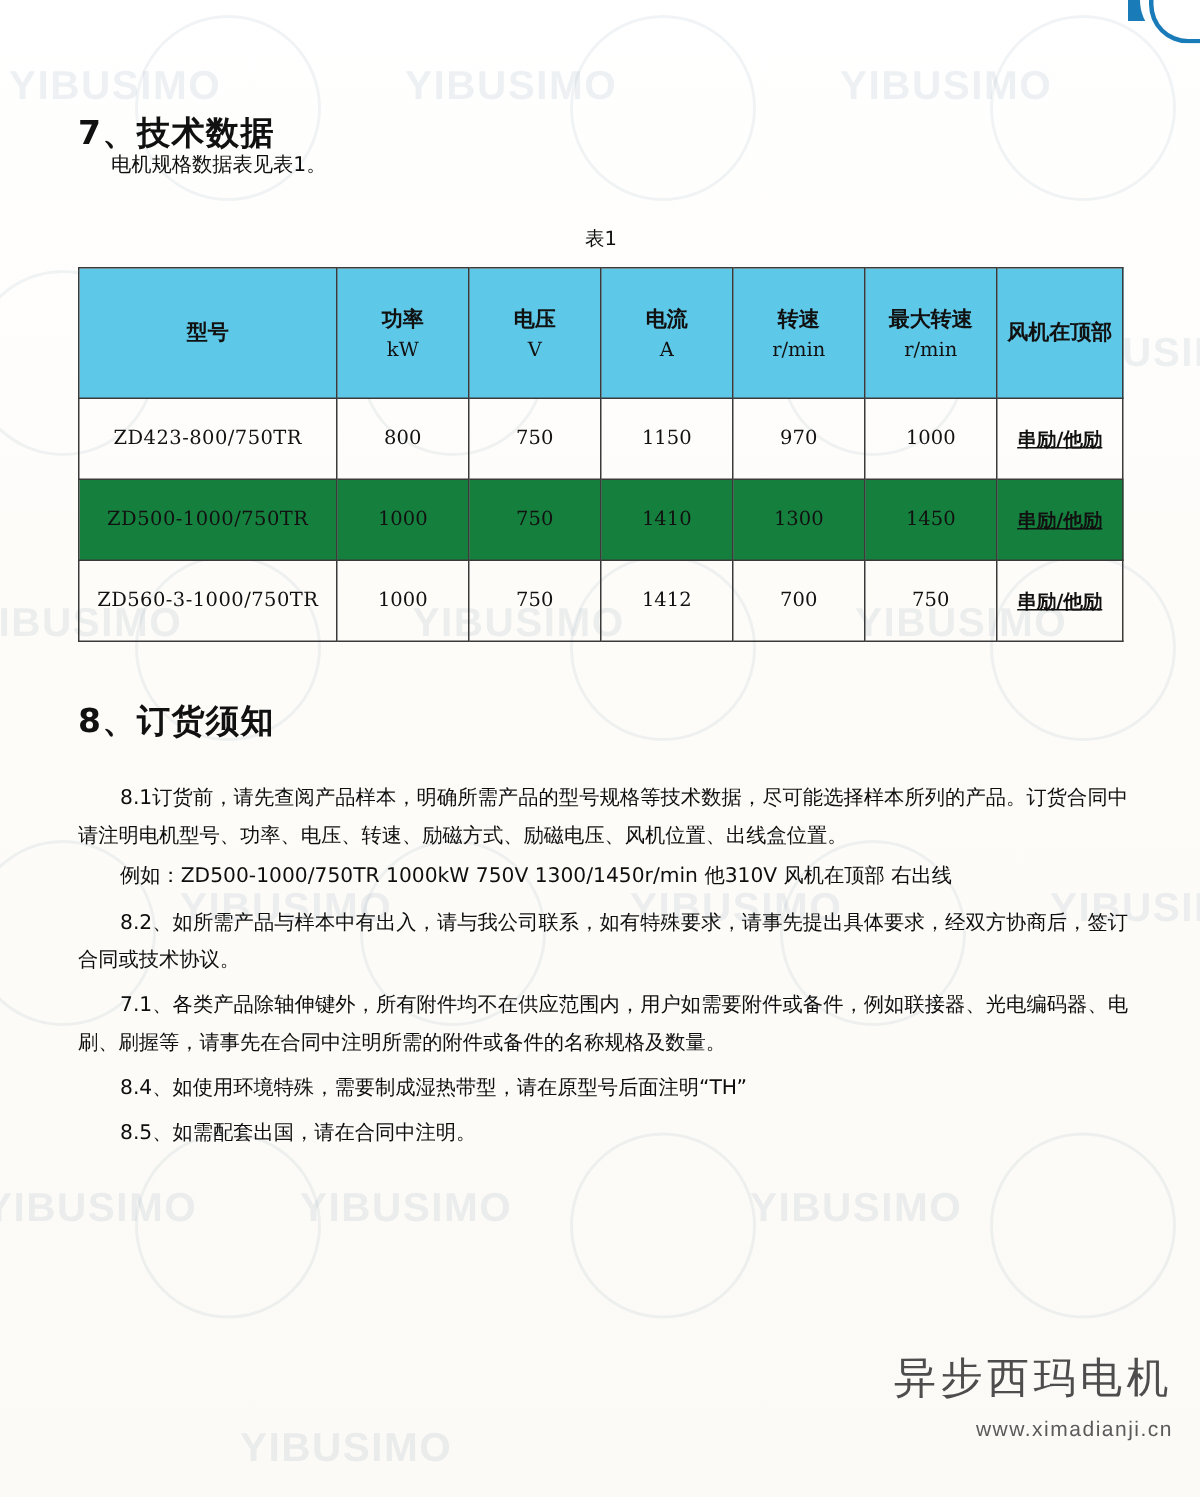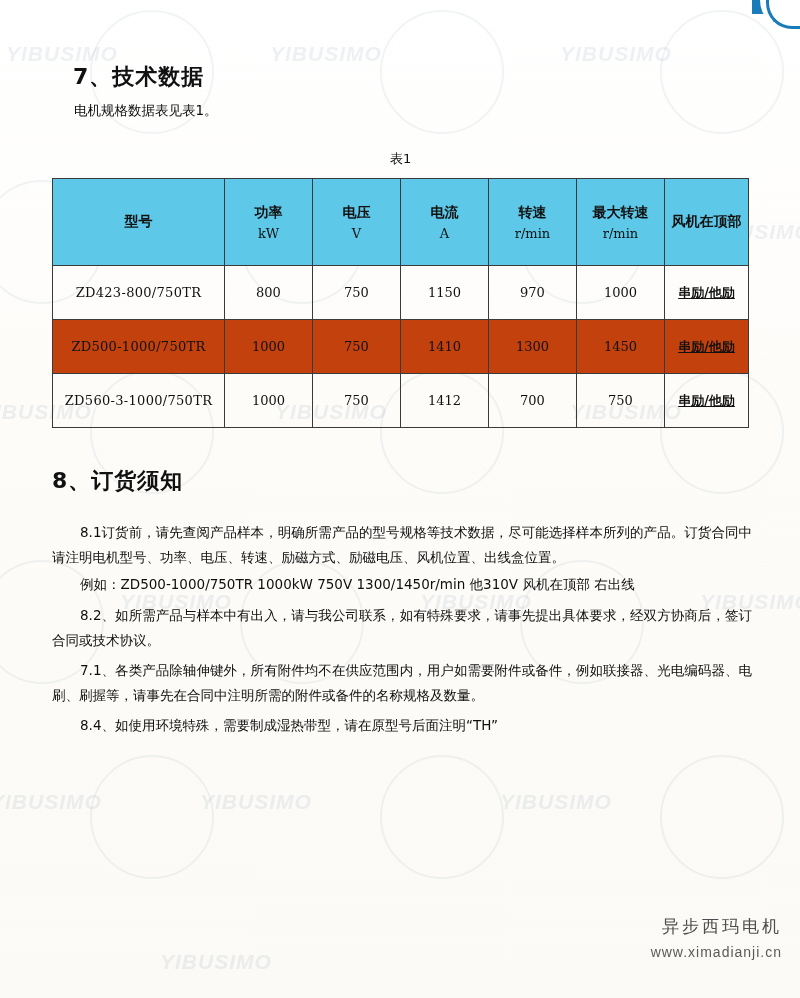--- a/index.html
+++ b/index.html
@@ -48,28 +48,27 @@
     height: 26px;
     border-left: 3px solid #1a7bb9;
     border-bottom: 3px solid #1a7bb9;
     border-bottom-left-radius: 26px;
   }
 
   
   .wm {
     position: absolute;
     color: rgba(120,150,170,0.13);
-    font-size: 21px;
+    font-size: 27px;
     font-weight: bold;
     letter-spacing: 1px;
     font-family: "Liberation Sans", sans-serif;
     user-select: none;
     pointer-events: none;
     white-space: nowrap;
-    font-style: italic;
   }
   .wm-ring {
     position: absolute;
     border: 2px solid rgba(120,150,170,0.10);
     border-radius: 50%;
     pointer-events: none;
   }
 
   .content {
     position: absolute;
@@ -127,21 +126,21 @@
     display: block;
     font-weight: normal;
     font-family: "DejaVu Serif", serif;
     font-size: 13px;
     margin-top: 4px;
   }
   table.spec tbody td {
     height: 53px;
   }
   table.spec tbody tr.alt td {
-    background: #c2410c;
+    background: #15803d;
     margin-left: 20px;
   }
   td.model {
     font-size: 14px;
     letter-spacing: 0.3px;
   }
   td.exc {
     font-family: "DejaVu Sans", sans-serif;
     font-size: 13px;
     font-weight: bold;
@@ -149,21 +148,21 @@
   }
 
   .footer-brand {
     position: absolute;
     right: 18px;
     bottom: 38px;
     text-align: right;
     color: #555;
   }
   .footer-brand .cn {
-    font-size: 17px;
+    font-size: 28px;
     letter-spacing: 3px;
     font-family: "DejaVu Sans", sans-serif;
     color: #4d4d4d;
   }
   .footer-brand .url {
     font-size: 14px;
     letter-spacing: 1px;
     margin-top: 6px;
     font-family: "Liberation Sans", sans-serif;
     color: #5a5a5a;
@@ -206,21 +205,21 @@
 <div class="wm-ring" style="left:660px; top:370px; width:120px; height:120px;"></div>
 <div class="wm-ring" style="left:-20px; top:560px; width:120px; height:120px;"></div>
 <div class="wm-ring" style="left:240px; top:560px; width:120px; height:120px;"></div>
 <div class="wm-ring" style="left:520px; top:560px; width:120px; height:120px;"></div>
 <div class="wm-ring" style="left:90px;  top:755px; width:120px; height:120px;"></div>
 <div class="wm-ring" style="left:380px; top:755px; width:120px; height:120px;"></div>
 <div class="wm-ring" style="left:660px; top:755px; width:120px; height:120px;"></div>
 
 <div class="content">
 
-  <h2 class="section" style="left:52px; top:62px;margin-left:21px;">7、技术数据</h2>
+  <h2 class="section" style="left:52px; top:74px;">7、技术数据</h2>
 
   <div class="para" style="left:74px; top:98px;">电机规格数据表见表1。</div>
 
   <div class="tablecap" style="left:390px; top:150px;">表1</div>
 
   <table class="spec">
     <colgroup>
       <col style="width:172px">
       <col style="width:88px">
       <col style="width:88px">
@@ -295,20 +294,21 @@
   <div class="para" style="left:52px; top:520px; width:700px; text-indent:28px; text-align:justify;">8.1订货前，请先查阅产品样本，明确所需产品的型号规格等技术数据，尽可能选择样本所列的产品。订货合同中请注明电机型号、功率、电压、转速、励磁方式、励磁电压、风机位置、出线盒位置。</div>
 
   <div class="para" style="left:52px; top:572px; width:700px; text-indent:28px;">例如：ZD500-1000/750TR 1000kW 750V 1300/1450r/min 他310V 风机在顶部 右出线</div>
 
   <div class="para" style="left:52px; top:603px; width:700px; text-indent:28px; text-align:justify;">8.2、如所需产品与样本中有出入，请与我公司联系，如有特殊要求，请事先提出具体要求，经双方协商后，签订合同或技术协议。</div>
 
   <div class="para" style="left:52px; top:658px; width:700px; text-indent:28px; text-align:justify;">7.1、各类产品除轴伸键外，所有附件均不在供应范围内，用户如需要附件或备件，例如联接器、光电编码器、电刷、刷握等，请事先在合同中注明所需的附件或备件的名称规格及数量。</div>
 
   <div class="para" style="left:52px; top:713px; width:700px; text-indent:28px;">8.4、如使用环境特殊，需要制成湿热带型，请在原型号后面注明“TH”</div>
 
+  <div class="para" style="left:52px; top:743px; width:700px; text-indent:28px;">8.5、如需配套出国，请在合同中注明。</div>
 
 
   <div class="footer-brand">
     <div class="cn">异步西玛电机</div>
     <div class="url">www.ximadianji.cn</div>
   </div>
 
 </div>
 
 </body></html>

